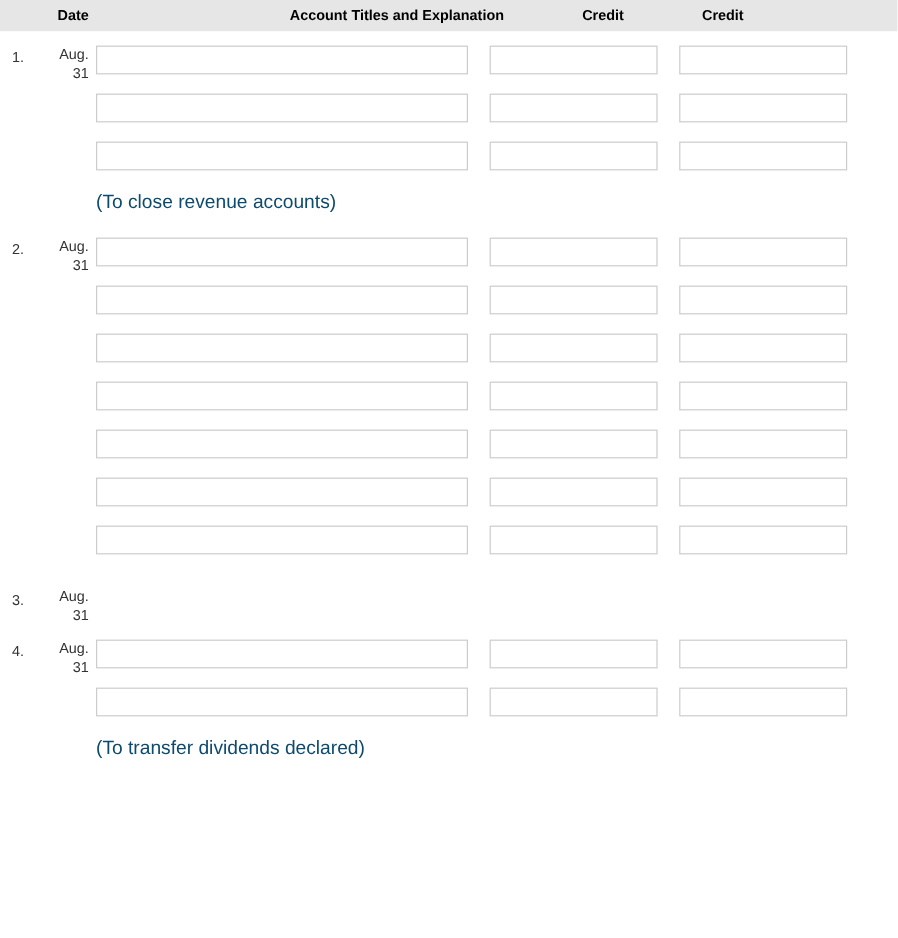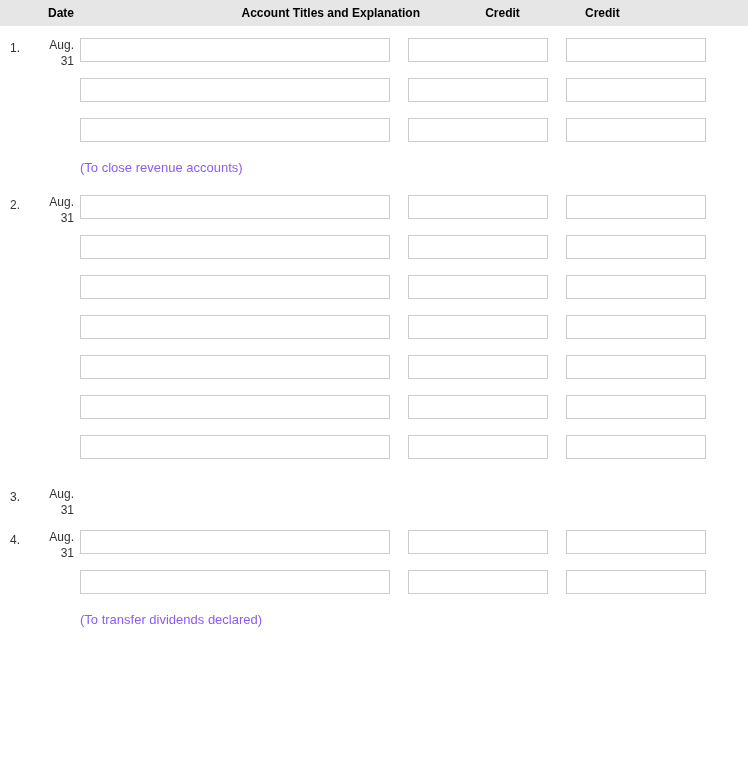--- a/index.html
+++ b/index.html
@@ -93,22 +93,22 @@
     input[type="text"] {
       width: 100%;
       height: 24px;
       border: 1px solid #ccc;
       padding: 2px 4px;
       font-family: inherit;
       font-size: 12px;
       background: #fff;
     }
     .explanation {
-      color: #8b5cf6;
-      font-size: 13px;
+      color: #0c4a6e;
+      font-size: 16px;
       padding: 2px 0 8px 0;
     }
   </style>
 </head>
 <body>
 
 <div class="table-container">
   <div class="header-row">
     <div class="col-num"></div>
     <div class="col-date">Date</div>

